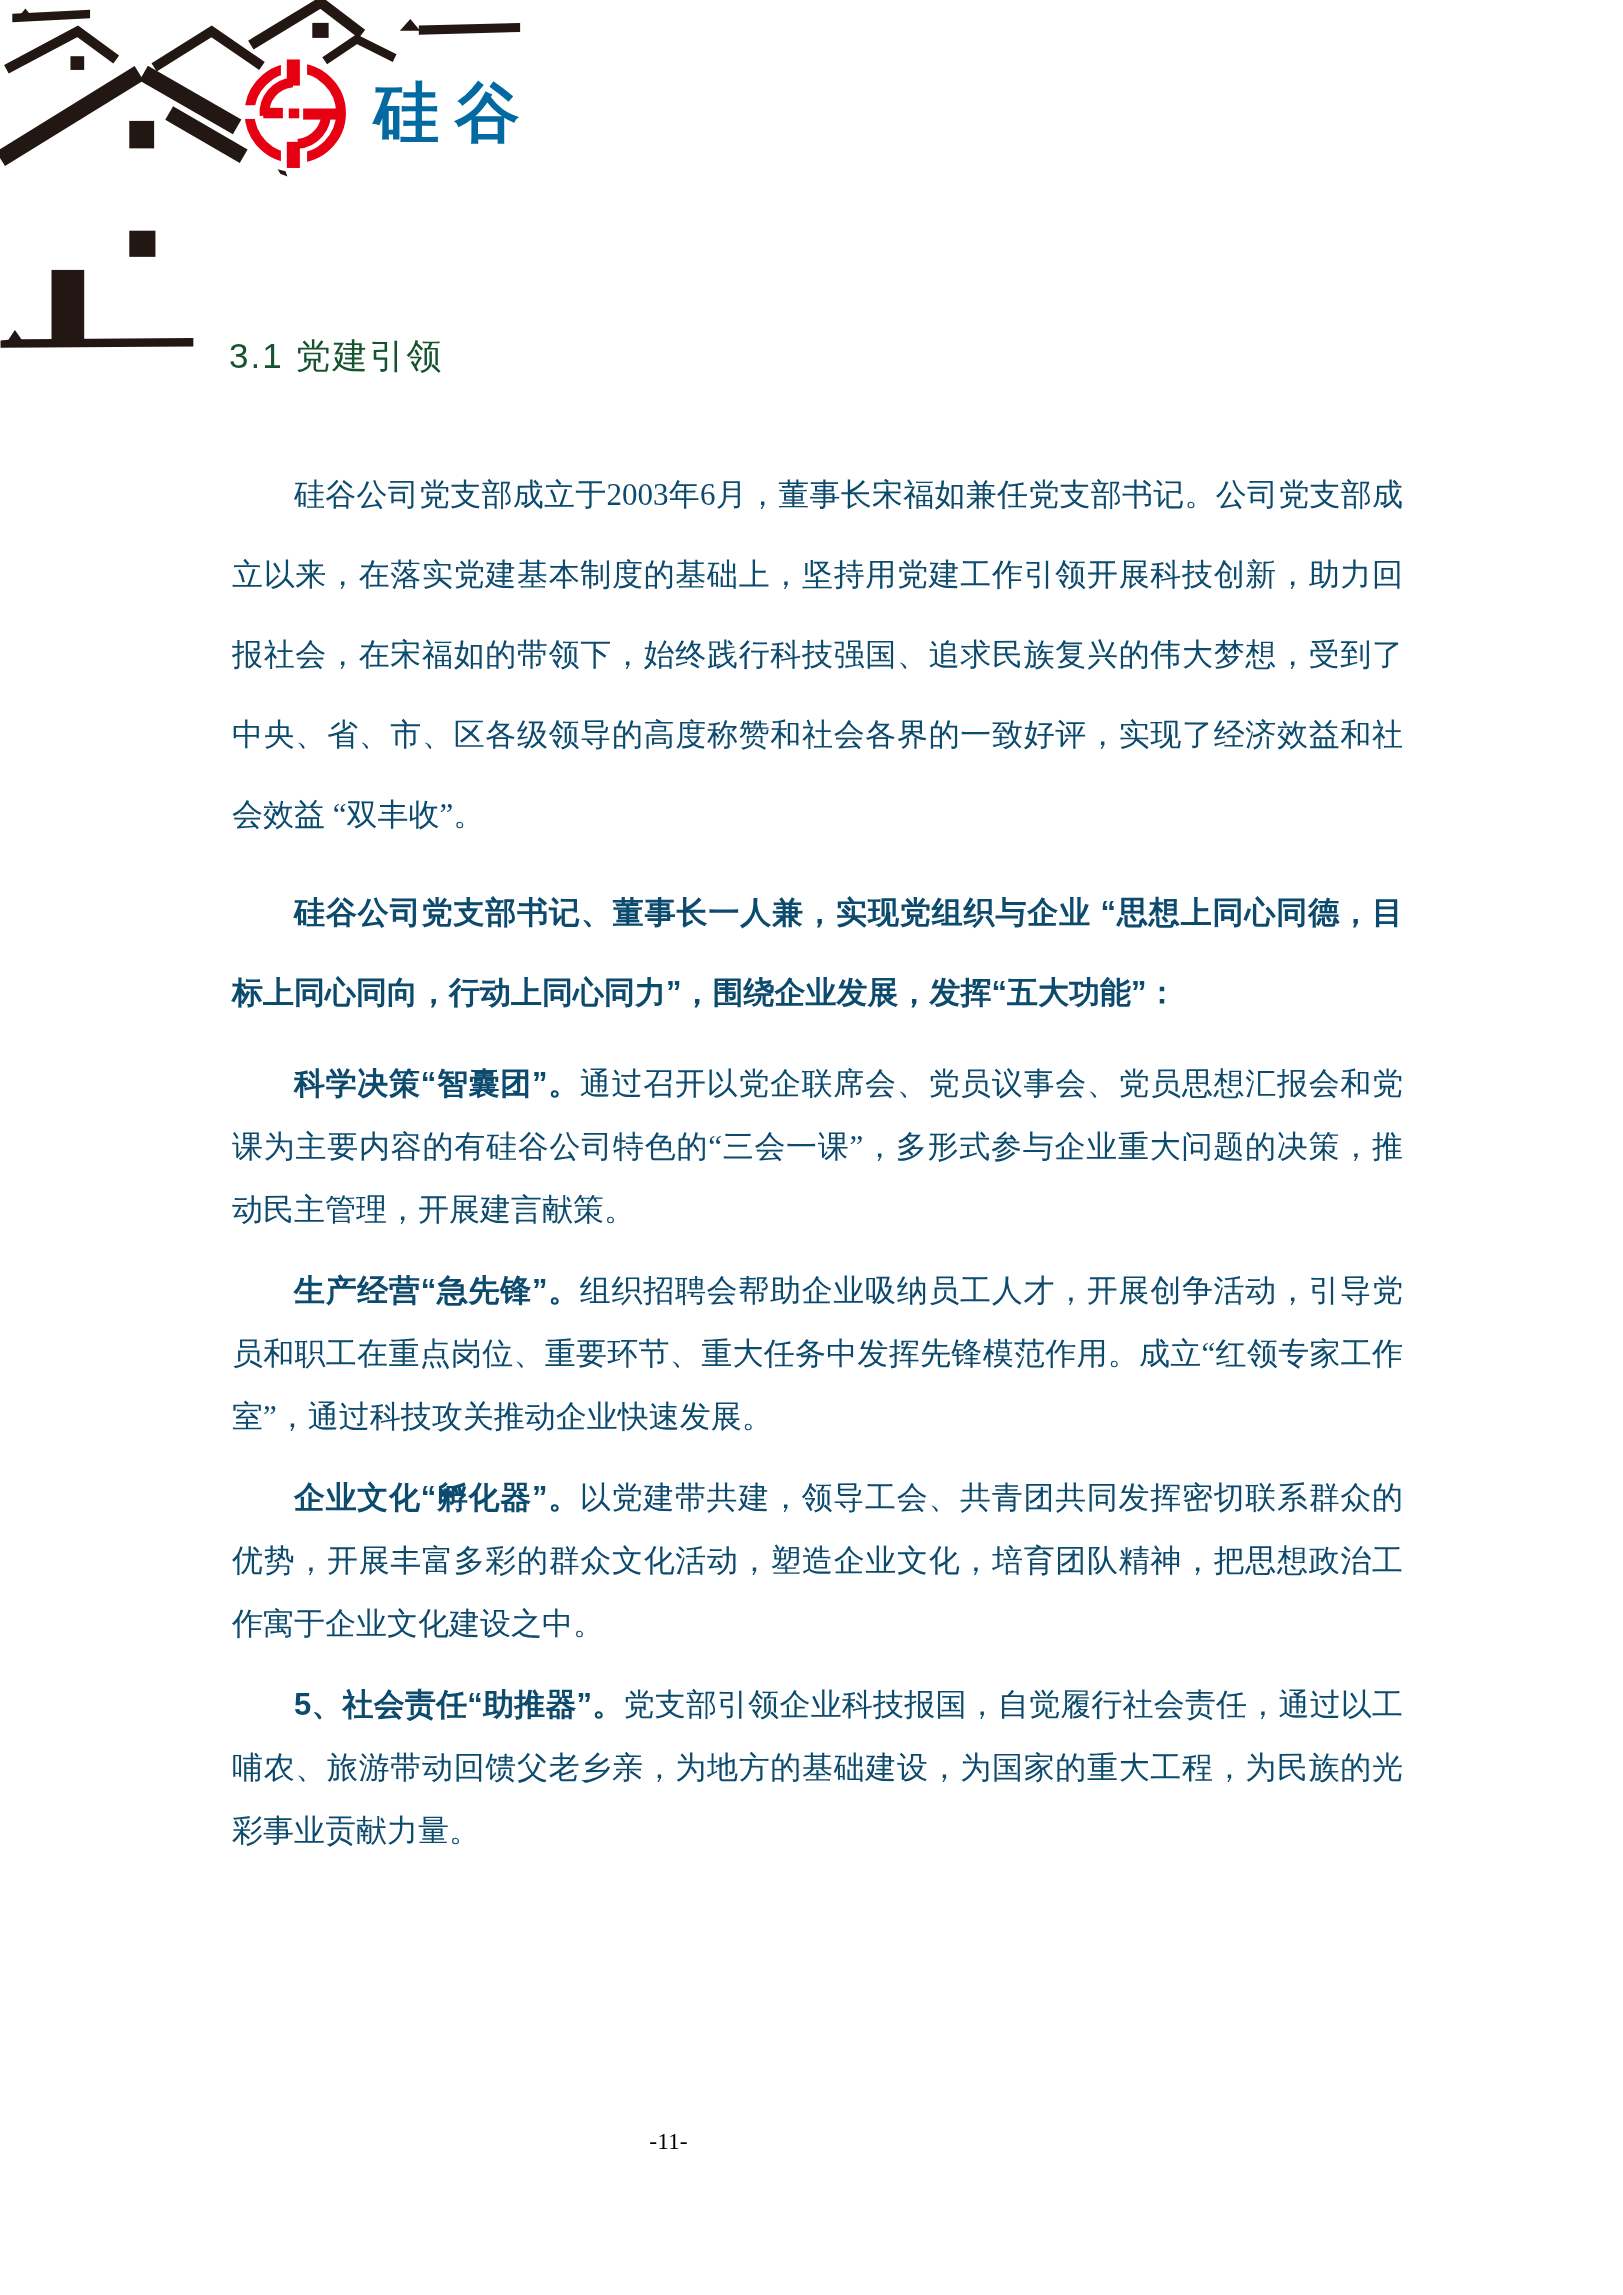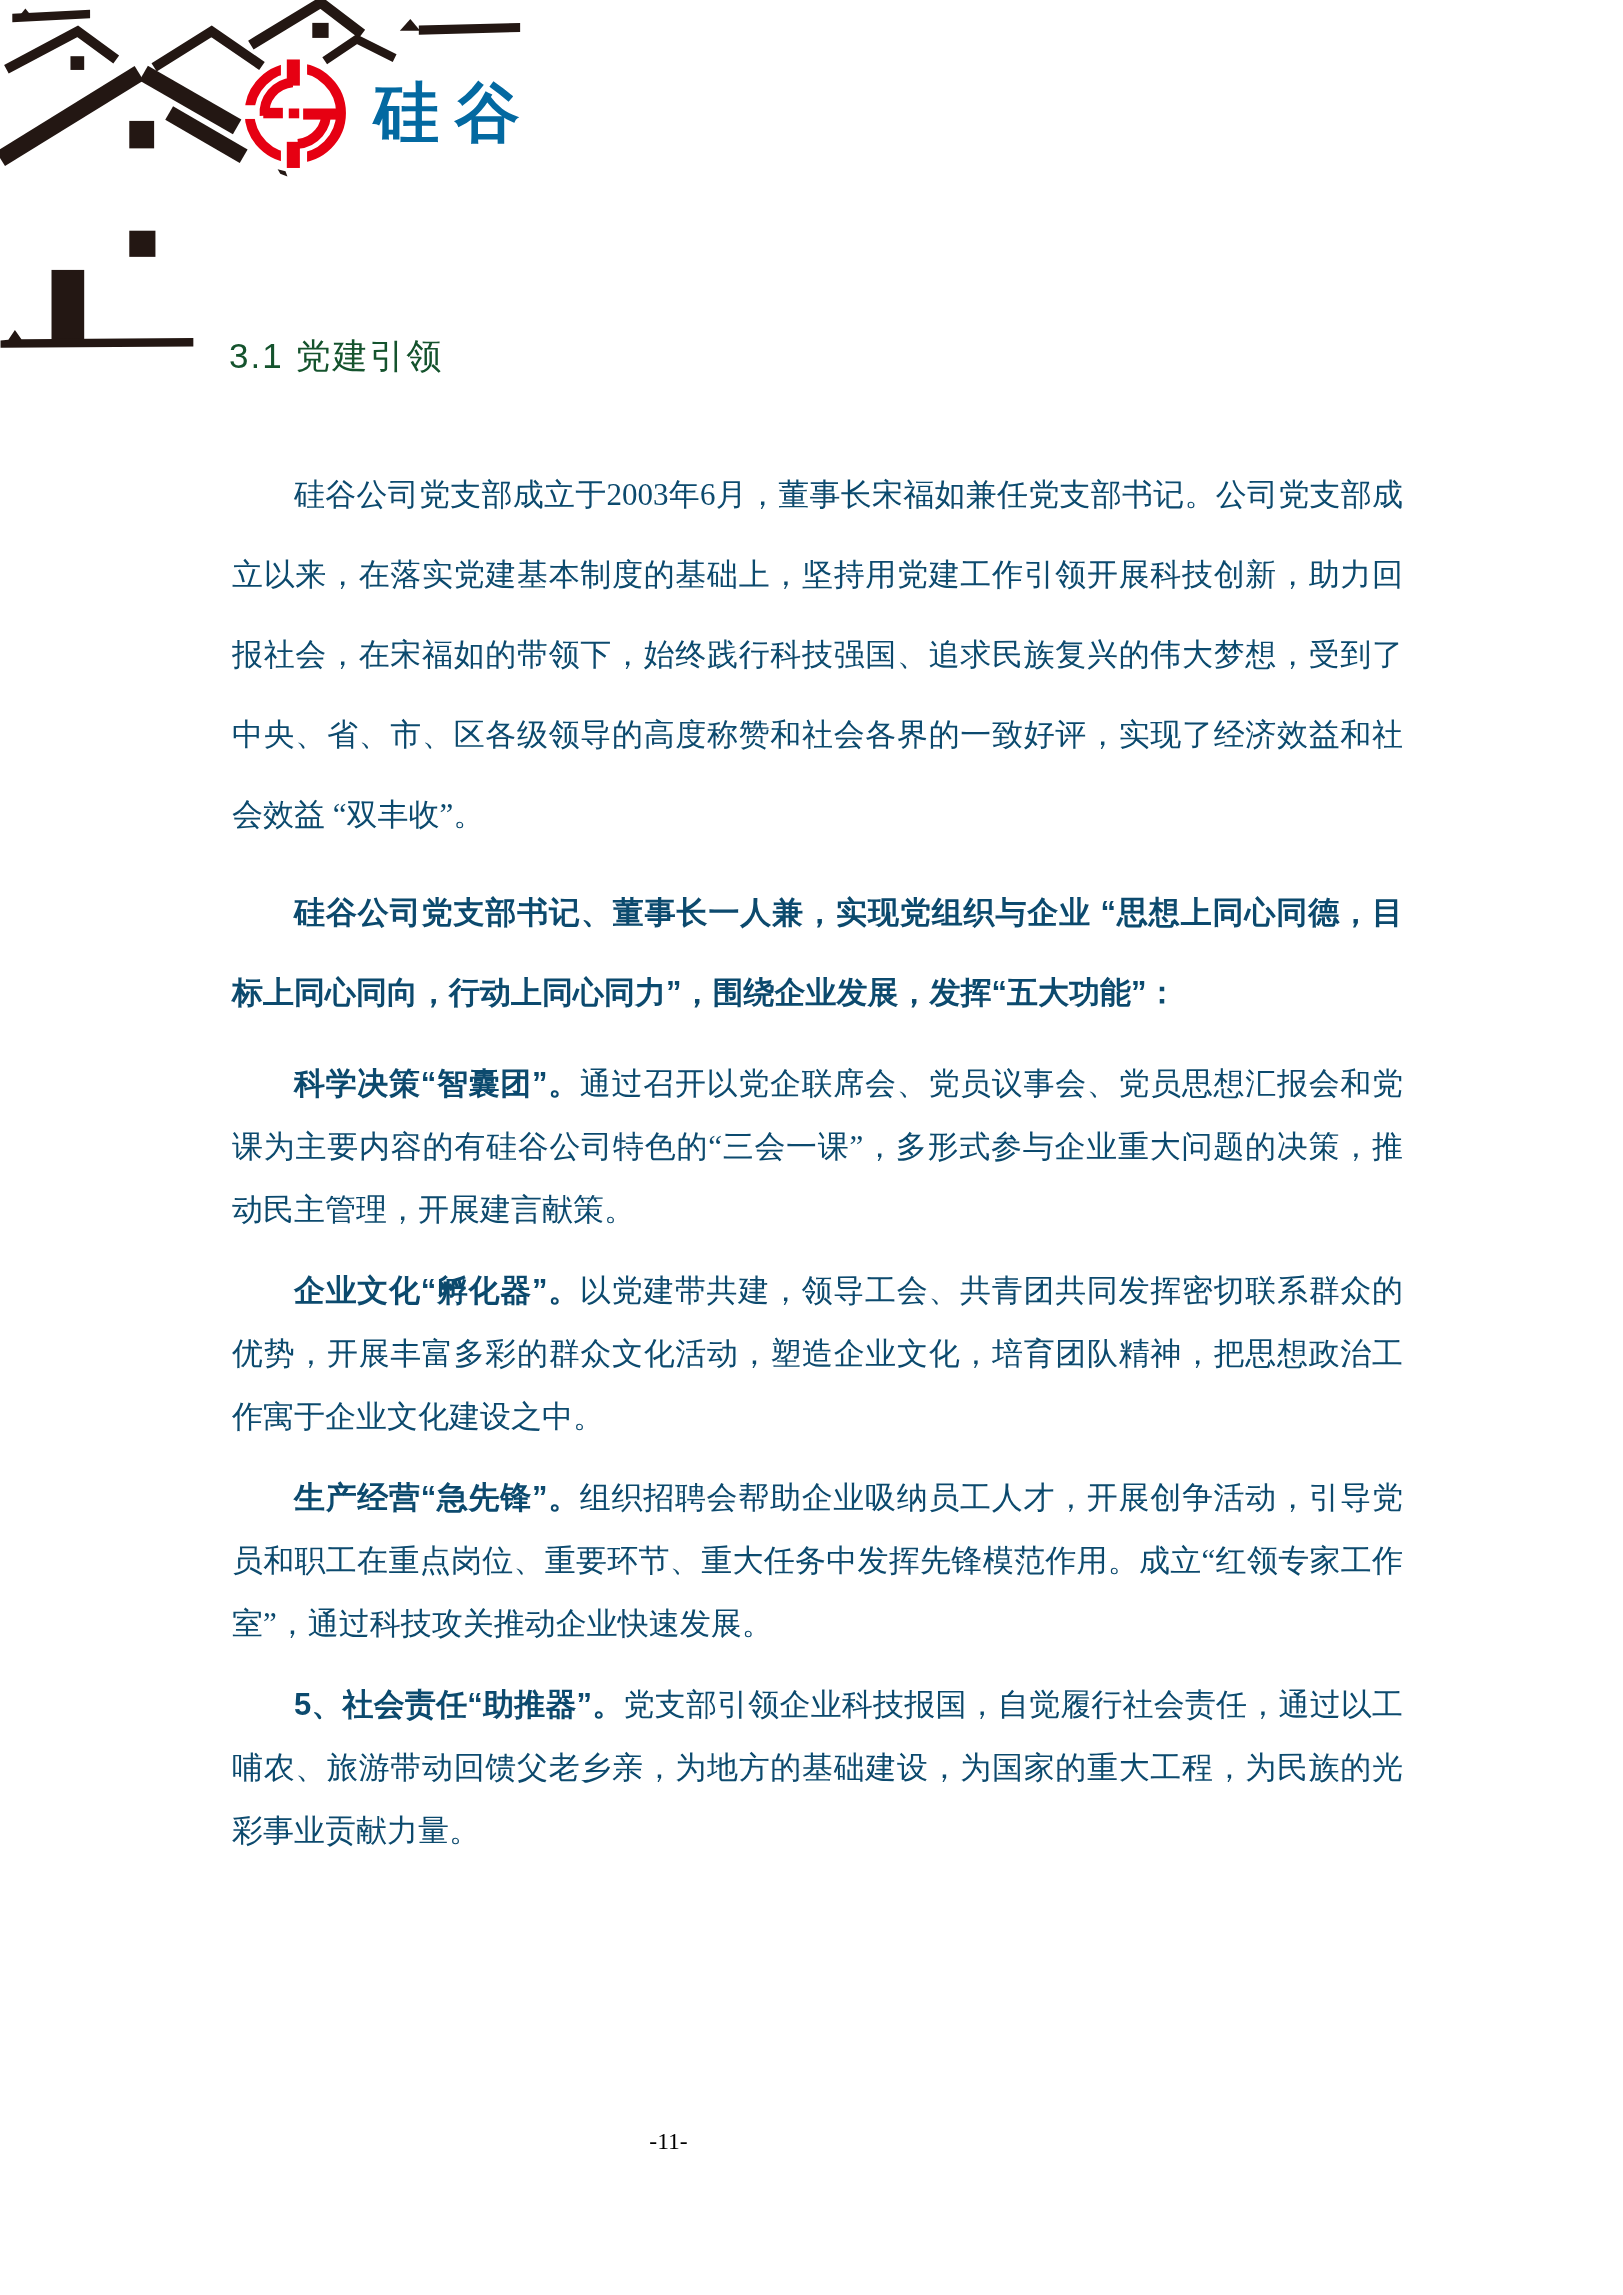--- a/index.html
+++ b/index.html
@@ -95,21 +95,21 @@
 
   <div class="brand-text">硅谷</div>
 
 
   <h2 class="section-heading">3.1 党建引领</h2>
 
   <main class="content" id="paragraphs">
       <p class="wide">硅谷公司党支部成立于2003年6月，董事长宋福如兼任党支部书记。公司党支部成立以来，在落实党建基本制度的基础上，坚持用党建工作引领开展科技创新，助力回报社会，在宋福如的带领下，始终践行科技强国、追求民族复兴的伟大梦想，受到了中央、省、市、区各级领导的高度称赞和社会各界的一致好评，实现了经济效益和社会效益 “双丰收”。</p>
       <p class="wide bold">硅谷公司党支部书记、董事长一人兼，实现党组织与企业 “思想上同心同德，目标上同心同向，行动上同心同力”，围绕企业发展，发挥“五大功能”：</p>
       <p class="tight"><span class="lead">科学决策“智囊团”。</span>通过召开以党企联席会、党员议事会、党员思想汇报会和党课为主要内容的有硅谷公司特色的“三会一课”，多形式参与企业重大问题的决策，推动民主管理，开展建言献策。</p>
+      <p class="tight"><span class="lead">生产经营“急先锋”。</span>组织招聘会帮助企业吸纳员工人才，开展创争活动，引导党员和职工在重点岗位、重要环节、重大任务中发挥先锋模范作用。成立“红领专家工作室”，通过科技攻关推动企业快速发展。</p>
       <p class="tight"><span class="lead">企业文化“孵化器”。</span>以党建带共建，领导工会、共青团共同发挥密切联系群众的优势，开展丰富多彩的群众文化活动，塑造企业文化，培育团队精神，把思想政治工作寓于企业文化建设之中。</p>
-      <p class="tight"><span class="lead">生产经营“急先锋”。</span>组织招聘会帮助企业吸纳员工人才，开展创争活动，引导党员和职工在重点岗位、重要环节、重大任务中发挥先锋模范作用。成立“红领专家工作室”，通过科技攻关推动企业快速发展。</p>
       <p class="tight"><span class="lead">5、社会责任“助推器”。</span>党支部引领企业科技报国，自觉履行社会责任，通过以工哺农、旅游带动回馈父老乡亲，为地方的基础建设，为国家的重大工程，为民族的光彩事业贡献力量。</p>
     </main>
 
   <div class="page-number">-11-</div>
 
 </div>
 
 
 </body></html>

